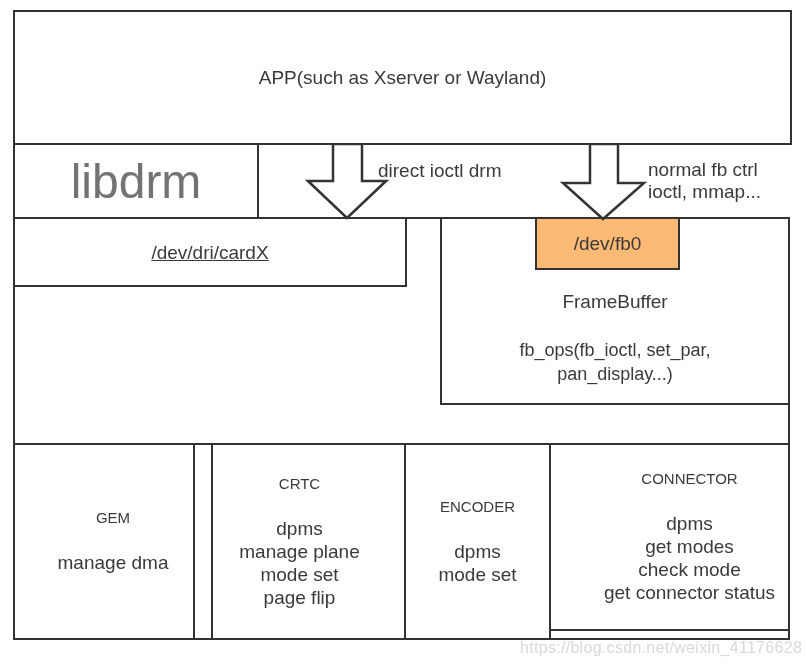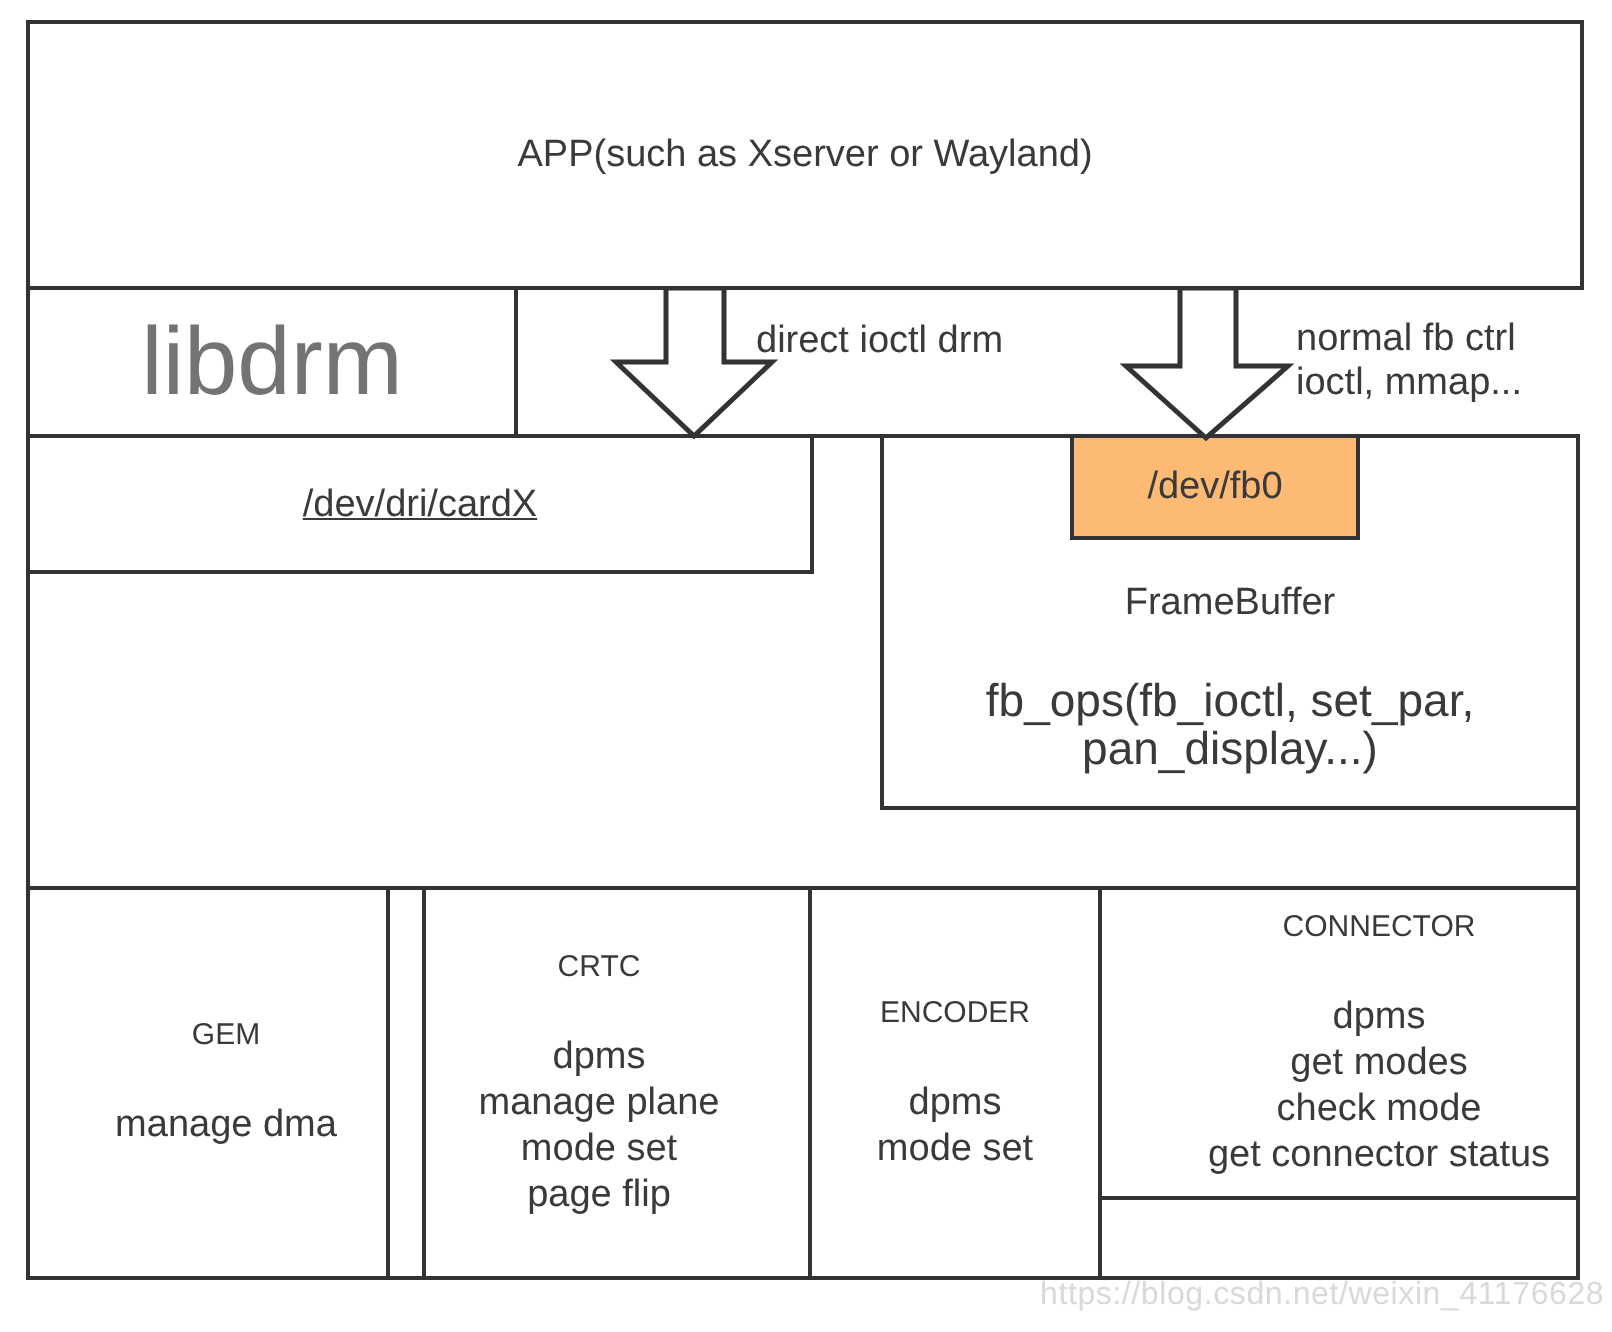--- a/index.html
+++ b/index.html
@@ -22,21 +22,21 @@
   }
   .center-flex {
     display: flex;
     align-items: center;
     justify-content: center;
   }
   .txt { font-size: 19px; line-height: 23px; white-space: nowrap; }
   .big-label { font-size: 48px; letter-spacing: 0px; color: #737373; }
   .abs-label { position: absolute; font-size: 19px; line-height: 22px; white-space: nowrap; }
   .fb-title { position: absolute; top: 72px; left: 0; right: 0; text-align: center; font-size: 19px; }
-  .fb-ops   { position: absolute; top: 119px; left: 0; right: 0; text-align: center; font-size: 23px; line-height: 24px; }
+  .fb-ops   { position: absolute; top: 119px; left: 0; right: 0; text-align: center; font-size: 18px; line-height: 24px; }
   .module {
     display: flex;
     flex-direction: column;
     align-items: center;
     justify-content: center;
     text-align: center;
   }
   .module-title { font-size: 15px; margin-bottom: 25px; }
   .module-details { font-size: 19px; line-height: 23px; }
   .arrow-svg { position: absolute; }
@@ -114,21 +114,21 @@
   </div>
 
   <div class="box module" style="left:404px; top:443px; width:147px; height:197px;">
     <div class="module-title">ENCODER</div>
     <div class="module-details">
       <div>dpms</div>
       <div>mode set</div>
     </div>
   </div>
 
-  <div class="box module" style="left:549px; top:443px; width:241px; height:157px;padding-left:40px;">
+  <div class="box module" style="left:549px; top:443px; width:241px; height:188px;padding-left:40px;">
     <div class="module-title">CONNECTOR</div>
     <div class="module-details">
       <div>dpms</div>
       <div>get modes</div>
       <div>check mode</div>
       <div>get connector status</div>
     </div>
   </div>
 
   <div class="watermark">https://blog.csdn.net/weixin_41176628</div>

